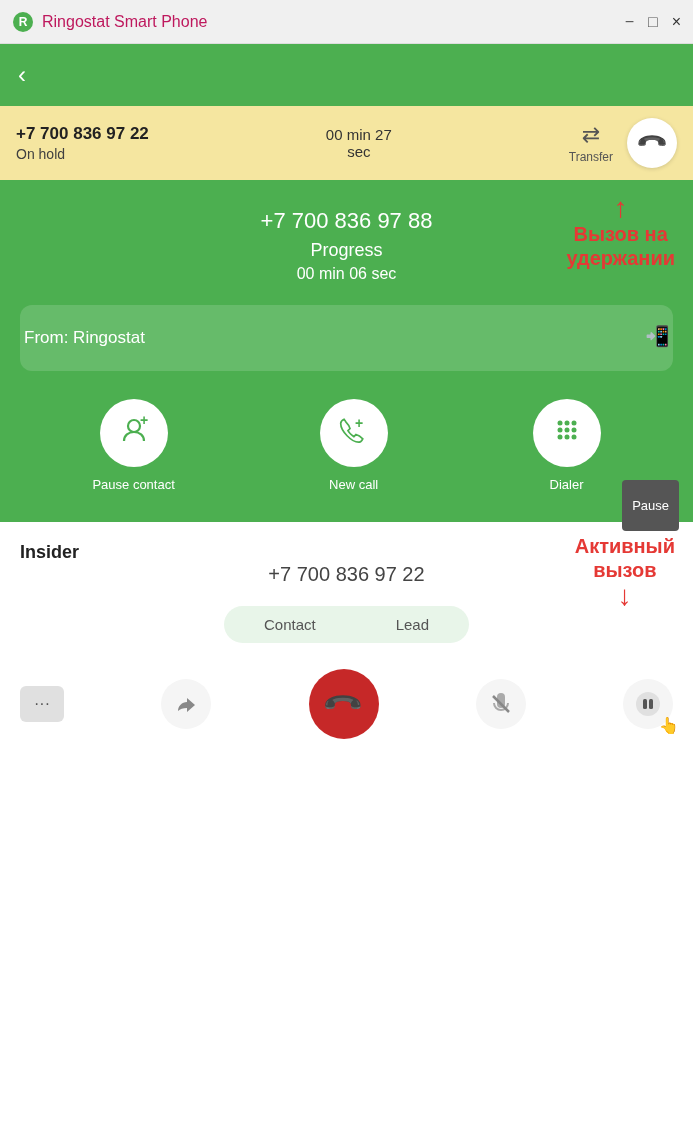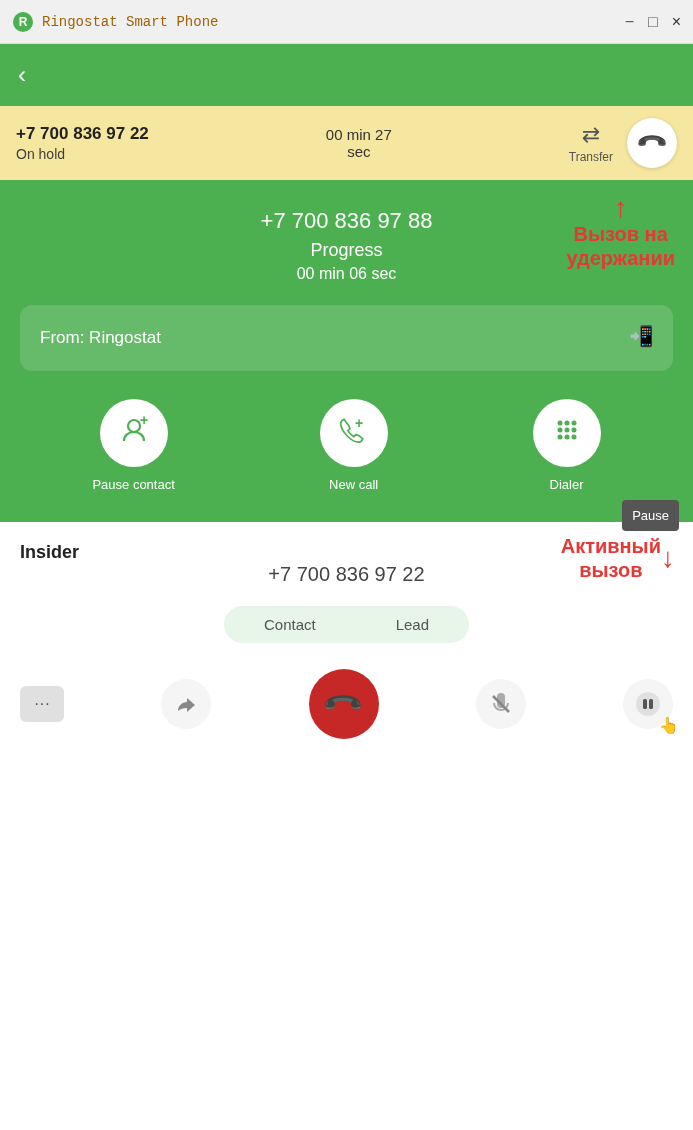--- a/index.html
+++ b/index.html
@@ -25,23 +25,22 @@
     .title-bar-left {
       display: flex;
       align-items: center;
       gap: 8px;
     }
     .app-logo {
       width: 22px;
       height: 22px;
     }
     .title-bar-title {
-      font-size: 14px;
-      color: #a16207;
-      font-family: Liberation Mono, monospace;
+      font-size: 16px;
+      color: #be185d;
     }
     .title-bar-controls {
       display: flex;
       gap: 14px;
     }
     .title-bar-btn {
       font-size: 16px;
       color: #555;
       cursor: pointer;
       background: none;
@@ -179,21 +178,21 @@
       font-weight: 700;
       color: #e53935;
       text-align: center;
       line-height: 1.2;
     }
 
     
     .from-source {
       background: rgba(255,255,255,0.15);
       border-radius: 12px;
-      padding: 16px 20px;
+      padding: 16px 4px;
       display: flex;
       align-items: center;
       justify-content: space-between;
       margin-bottom: 28px;
     }
     .from-source-text {
       font-size: 17px;
       color: #fff;
     }
     .transfer-call-icon {
@@ -253,36 +252,36 @@
       color: #444;
       margin-bottom: 20px;
     }
 
     
     .annotation-active {
       position: absolute;
       right: 18px;
       top: 12px;
       display: flex;
-      flex-direction: row;
+      flex-direction: column;
       align-items: center;
     }
     .annotation-arrow-down {
       font-size: 28px;
       color: #e53935;
       font-weight: bold;
       line-height: 1;
     }
 
     
     .pause-tooltip {
       background: #555;
       color: #fff;
       font-size: 13px;
-      padding: 8px 10px;
+      padding: 18px 10px;
       border-radius: 4px;
       position: absolute;
       right: 14px;
       bottom: 112px;
       white-space: nowrap;
     }
 
     
     .tab-row {
       display: flex;

